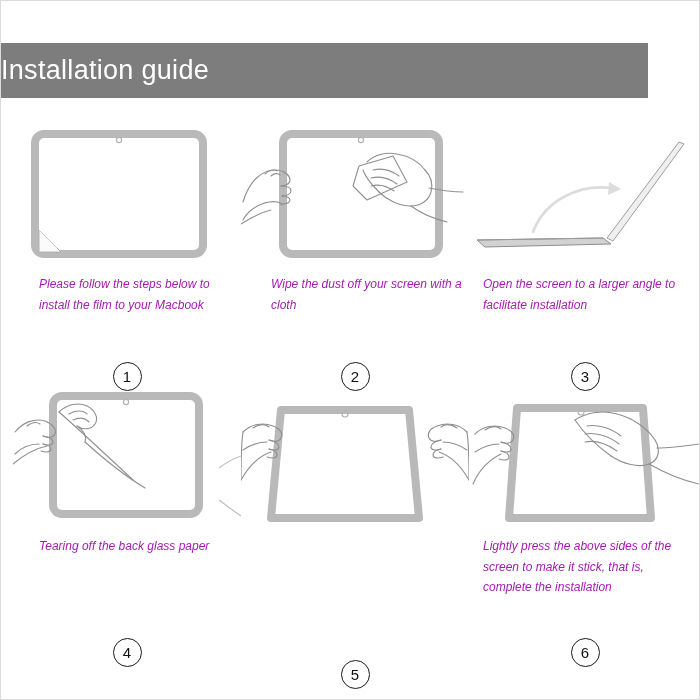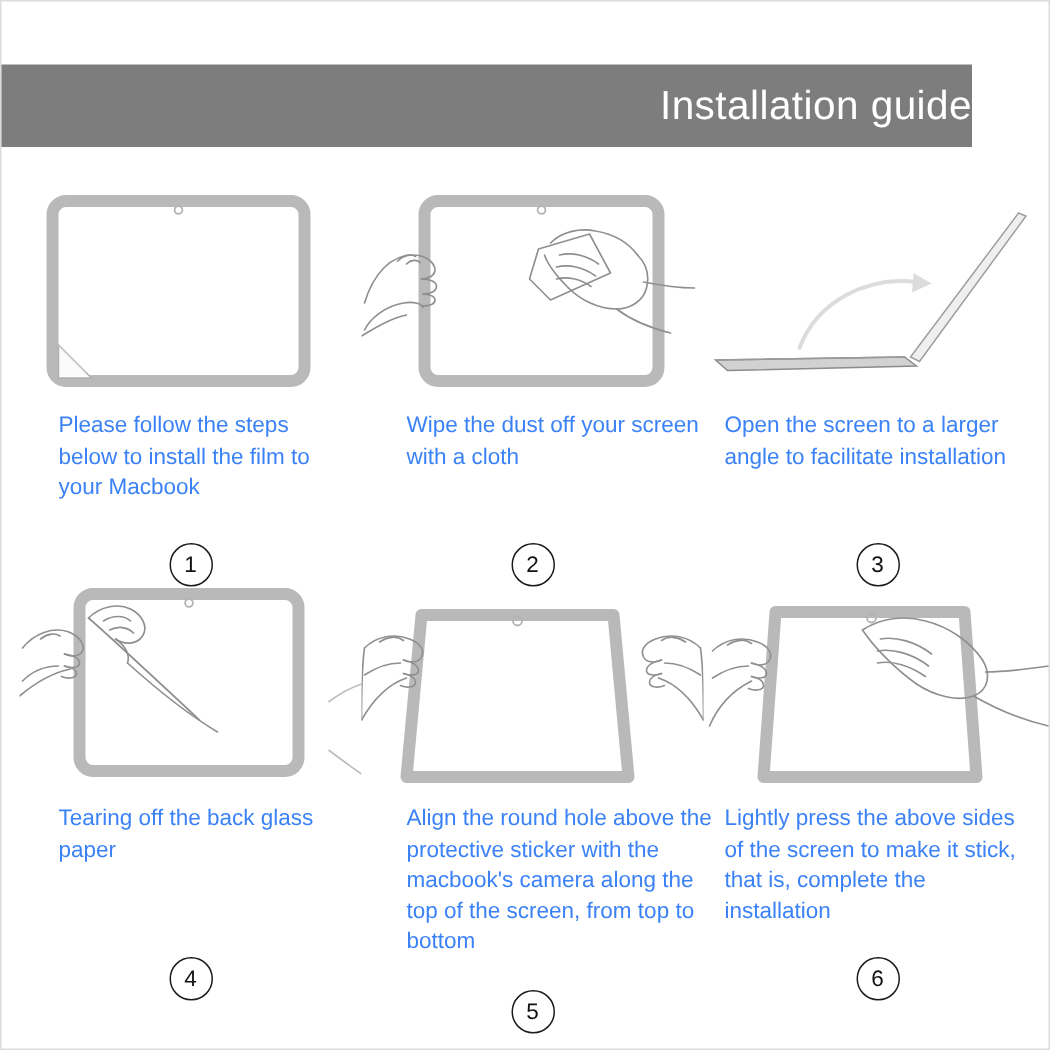--- a/index.html
+++ b/index.html
@@ -14,21 +14,21 @@
     position:absolute;inset:0;
     background:#fff;
     border:1px solid #dcdcdc;
     box-sizing:border-box;
   }
   
   .banner{
     position:absolute;
     left:0;top:42px;width:647px;height:55px;
     background:#7d7d7d;
-    display:flex;align-items:center;justify-content:flex-end;
+    display:flex;align-items:center;justify-content:flex-start;
   }
   .banner-title{
     color:#ffffff;
     font-size:27px;
     font-weight:400;
     letter-spacing:.3px;
     line-height:1;
   }
   
   .grid{
@@ -47,24 +47,25 @@
 
   .art{
     position:relative;
     width:228px;height:140px;
   }
   .art svg{display:block;width:228px;height:140px;}
 
   .caption{
     margin:8px 0 0 26px;
     width:196px;
-    font-size:15px;
+    font-size:12px;
     line-height:20.5px;
-    color:#3b82f6;
+    color:#a21caf;
     text-align:left;
+    font-style:italic;
   }
   .cell.c1 .caption{margin-left:30px;width:205px;}
   .cell.c2 .caption{margin-left:12px;width:208px;}
   .badge{
     width:27px;height:27px;border-radius:50%;
     border:1.4px solid #1a1a1a;
     display:flex;align-items:center;justify-content:center;
     font-size:15px;color:#111;line-height:1;
   }
   
@@ -217,21 +218,20 @@
             <path d="M226 44 C218 36 206 34 196 38 C188 41 186 46 188 50 C190 54 196 54 200 52"></path>
             <path d="M200 52 C194 53 190 56 190 59 C190 62 195 63 200 61"></path>
             <path d="M200 61 C195 62 192 64 192 67 C192 70 197 71 202 69"></path>
             <path d="M226 62 C220 58 212 54 202 54"></path>
             <path d="M216 40 C210 36 204 36 200 39"></path>
             <path d="M228 92 C220 78 210 68 198 64"></path>
             <path d="M226 44 C228 58 228 76 228 92"></path>
           </g>
         </svg>
       </div>
-      <div class="caption">Align the round hole above the protective sticker with the macbook's camera along the top of the screen, from top to bottom</div>
       <div class="badge-abs" style="top:272px">
         <div class="badge">5</div>
       </div>
     </div>
 
     <div class="cell c2 r1">
       <div class="art">
         <svg viewBox="0 0 228 140" xmlns="http://www.w3.org/2000/svg">
           <path d="M46 20 L172 20 L180 130 L38 130 Z" fill="none" stroke="#b9b9b9" stroke-width="8" stroke-linejoin="round"></path>
           <circle cx="110" cy="24" r="3" fill="none" stroke="#b3b3b3" stroke-width="1.2"></circle>

